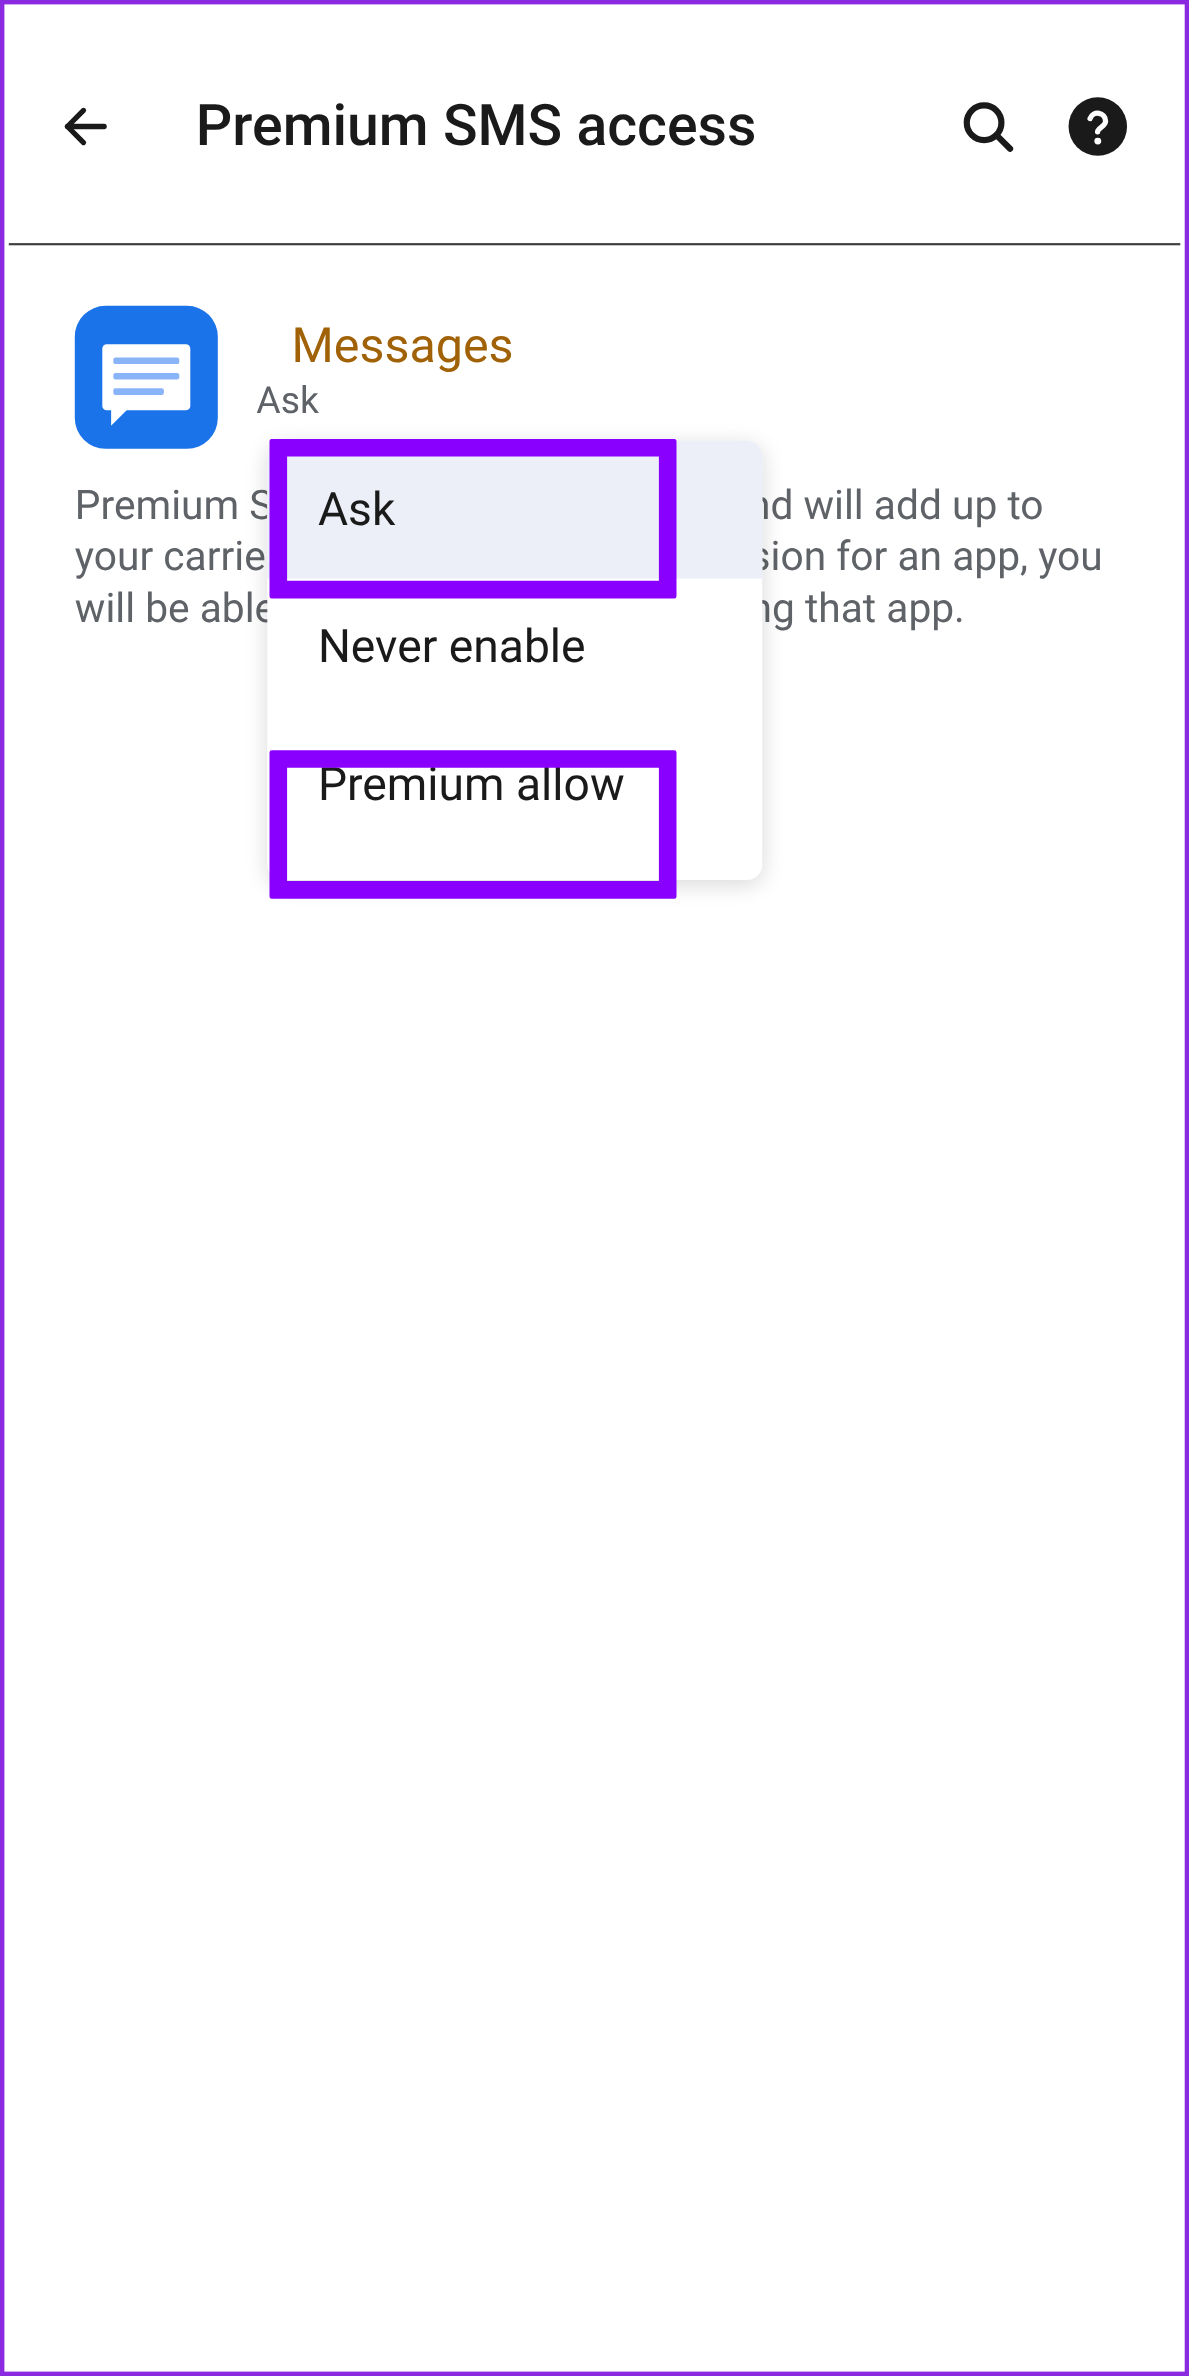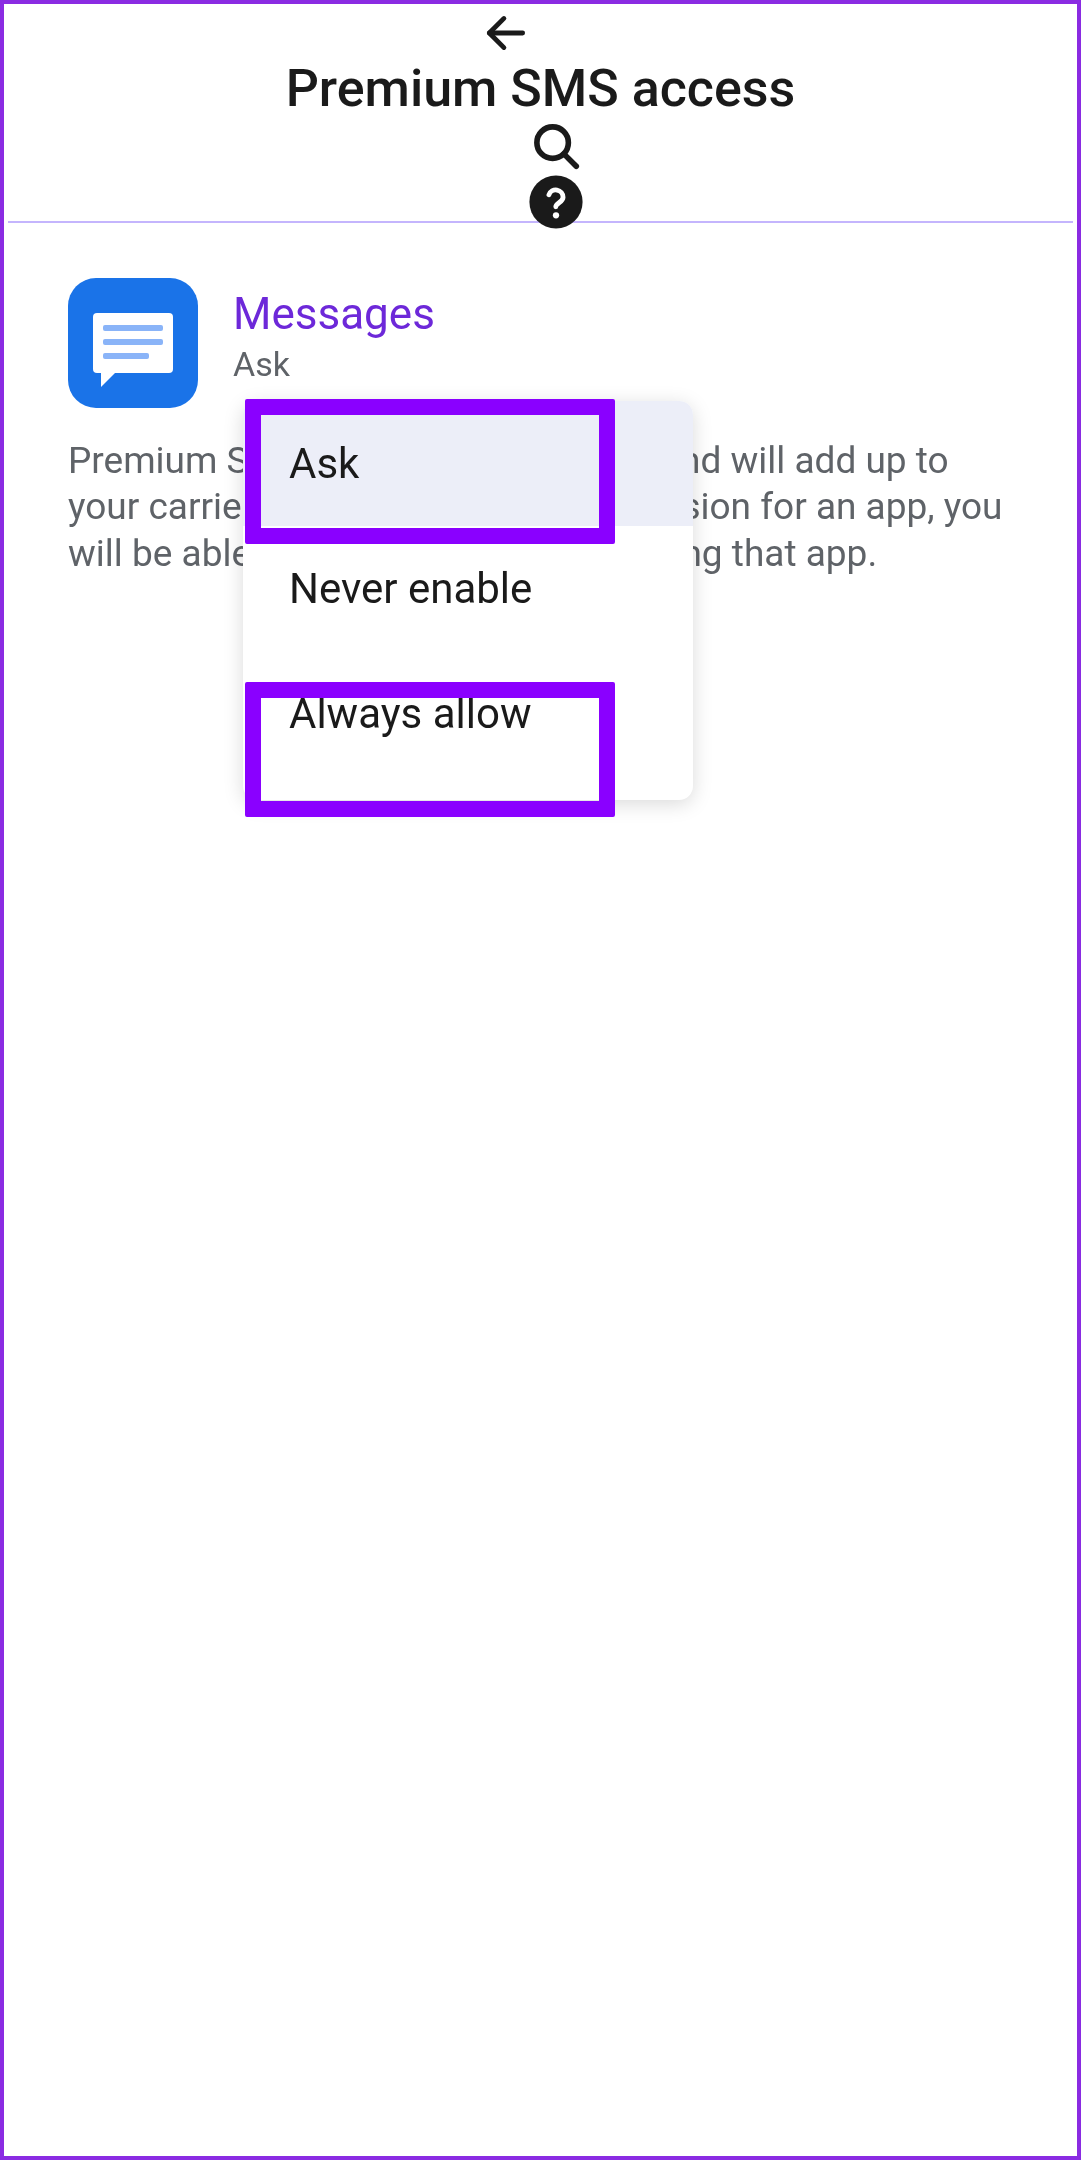--- a/index.html
+++ b/index.html
@@ -16,22 +16,21 @@
     top: 4px; left: 4px; right: 4px; bottom: 4px;
     background: #fff;
   }
 
   
   .appbar {
     height: 215px;
     display: flex;
     align-items: center;
     padding: 0 40px;
-    border-bottom: 2px solid #c4b5fd;
-    flex-direction: column;
+    border-bottom: 2px solid #404040;
   }
   .back-btn {
     width: 60px; height: 60px;
     display: flex; align-items: center; justify-content: center;
     cursor: pointer;
     margin-right: 70px;
   }
   .title {
     font-size: 52px;
     font-weight: 500;
@@ -78,21 +77,21 @@
     width: 0; height: 0;
     border-top: 18px solid #fff;
     border-right: 18px solid transparent;
   }
   .app-bubble .line { position:absolute; left:10px; right:10px; height:6px; background:#8ab4f8; border-radius:2px; }
   .app-bubble .l1 { top:12px; }
   .app-bubble .l2 { top:26px; }
   .app-bubble .l3 { top:40px; right:24px; }
 
   .app-text { padding-top: 10px; }
-  .app-name { font-size: 44px; color:#6d28d9; font-weight:400; }
+  .app-name { font-size: 44px; color:#a16207; font-weight:400;margin-left:32px; }
   .app-status { font-size: 34px; color:#5f6368; margin-top:4px; }
 
   .desc {
     font-size: 37px;
     line-height: 1.25;
     color: #5f6368;
     margin-top: 25px;
     position: relative;
     z-index: 0;
   }
@@ -178,19 +177,19 @@
         <div class="app-status">Ask</div>
       </div>
     </div>
 
     <div class="desc">Premium SMS may cost you money and will add up to your carrier bills. If you enable permission for an app, you will be able to send premium SMS using that app.</div>
   </div>
 
   <div class="dropdown">
     <div class="dropdown-item selected">Ask</div>
     <div class="dropdown-item">Never enable</div>
-    <div class="dropdown-item">Always allow</div>
+    <div class="dropdown-item">Premium allow</div>
   </div>
 
   <div class="highlight hl-ask"></div>
   <div class="highlight hl-always"></div>
 
 </div>
 
 </body></html>

